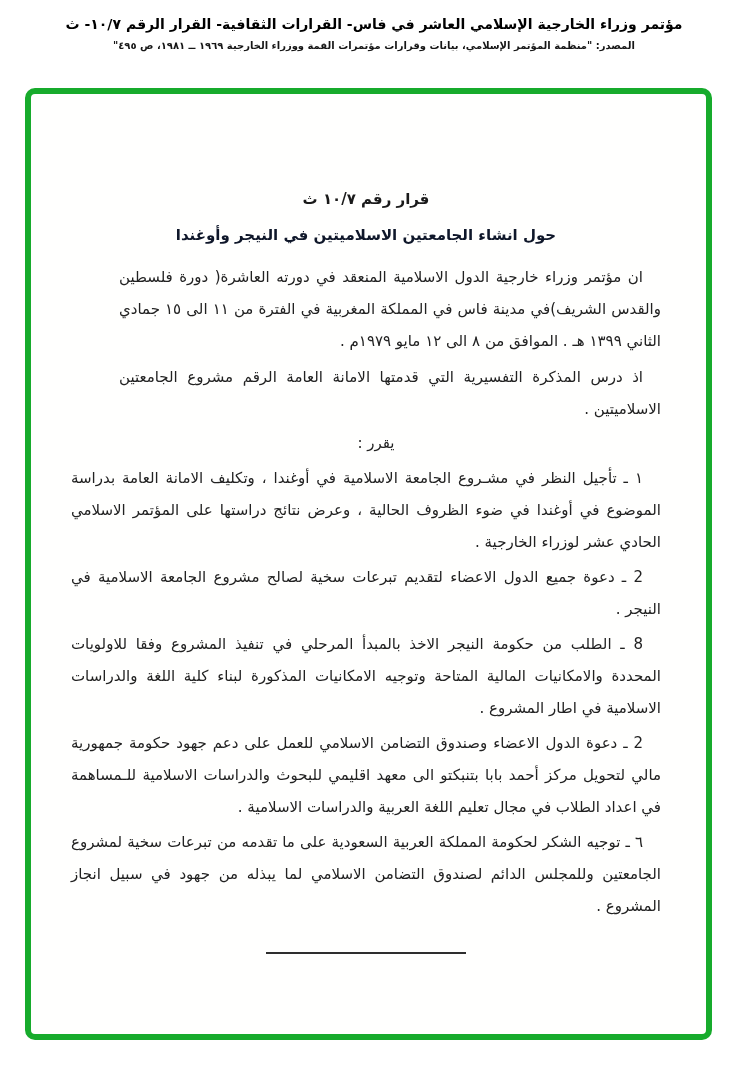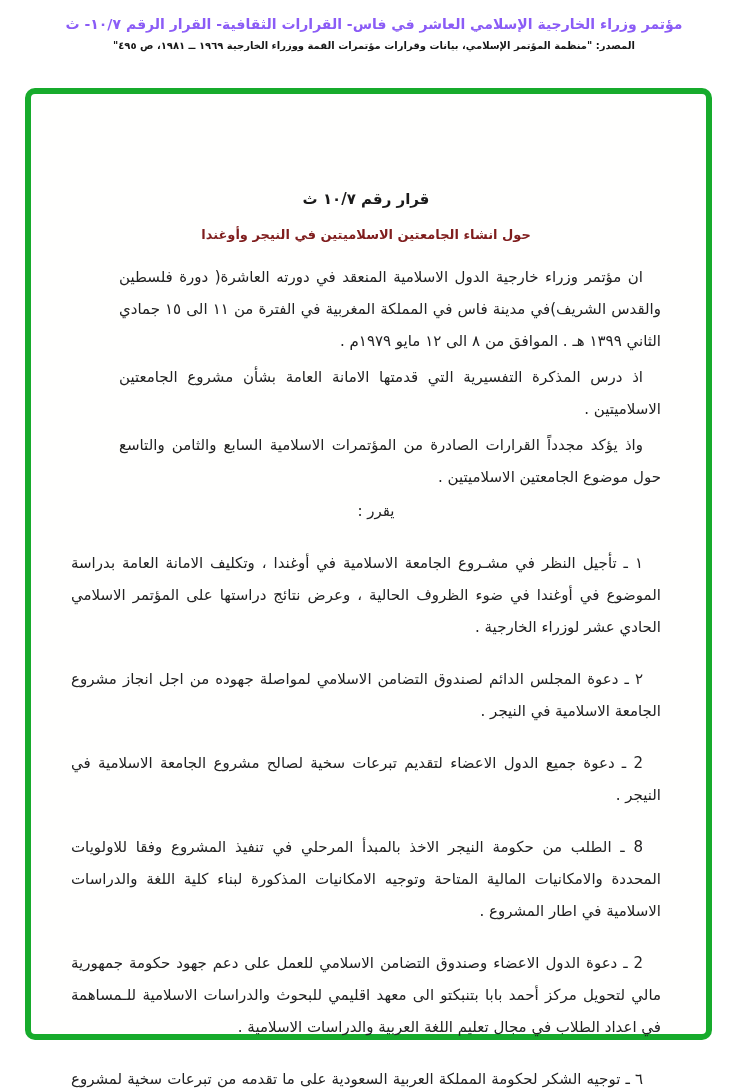--- a/index.html
+++ b/index.html
@@ -8,41 +8,41 @@
     position:relative;
     background:#ffffff;
     font-family:"DejaVu Sans", sans-serif;
     color:#1b1b1b;
     overflow:hidden;
   }
   .hdr {
     position:absolute; top:16px; left:0; width:748px;
     text-align:center; direction:rtl;
   }
-  .hdr-l1 { font-size:14px; font-weight:bold; color:#8b5cf6; }
+  .hdr-l1 { font-size:14px; font-weight:bold; color:#000000; }
   .hdr-l2 { font-size:10px; font-weight:bold; margin-top:8px; color:#161616; }
   .frame {
     position:absolute; left:25px; top:88px;
     width:675px; height:940px;
     border:6px solid #17ab2c;
     border-radius:10px;
     background:#fffffe;
     text-decoration:underline;
   }
   .content {
     position:absolute; top:90px; right:45px; left:40px;
     direction:rtl; text-align:justify;
     font-size:15px; line-height:32px; color:#222;
   }
   .t1 { text-align:center; font-weight:bold; font-size:15px; line-height:30px; color:#1a1a1a; }
-  .t2 { text-align:center; font-weight:bold; font-size:13px; line-height:34px; margin-top:4px; color:#7f1d1d; }
+  .t2 { text-align:center; font-weight:bold; font-size:15px; line-height:34px; margin-top:4px; color:#0f172a; }
   .para   { margin-top:4px; text-indent:18px;margin-left:48px; }
   .first  { margin-top:9px; }
   .decides{ margin-top:2px; text-indent:28px; text-align:center; }
-  .clause { margin-top:20px; text-indent:18px; }
+  .clause { margin-top:3px; text-indent:18px; }
   .divider{
     width:200px; height:0;
     border-top:2px solid #2e2e2e;
     margin:30px auto 0 auto;
   }
 </style>
 </head>
 <body>
 
 <div>
@@ -54,29 +54,27 @@
 
   <div class="frame">
     <div class="content">
 
       <div class="t1">قرار رقم ١٠/٧ ث</div>
 
       <div class="t2">حول انشاء الجامعتين الاسلاميتين في النيجر وأوغندا</div>
 
       <p class="para first">ان مؤتمر وزراء خارجية الدول الاسلامية المنعقد في دورته العاشرة( دورة فلسطين والقدس الشريف)في مدينة فاس في المملكة المغربية في الفترة من ١١ الى ١٥ جمادي الثاني ١٣٩٩ هـ . الموافق من ٨ الى ١٢ مايو ١٩٧٩م .</p>
 
-      <p class="para">اذ درس المذكرة التفسيرية التي قدمتها الامانة العامة بشأن مشروع الجامعتين الاسلاميتين .</p>
+      <p class="para">اذ درس المذكرة التفسيرية التي قدمتها الامانة العامة الرقم مشروع الجامعتين الاسلاميتين .</p>
 
-      <p class="para">واذ يؤكد مجدداً القرارات الصادرة من المؤتمرات الاسلامية السابع والثامن والتاسع حول موضوع الجامعتين الاسلاميتين .</p>
 
       <p class="para decides">يقرر :</p>
 
       <p class="clause">١ ـ تأجيل النظر في مشـروع الجامعة الاسلامية في أوغندا ، وتكليف الامانة العامة بدراسة الموضوع في أوغندا في ضوء الظروف الحالية ، وعرض نتائج دراستها على المؤتمر الاسلامي الحادي عشر لوزراء الخارجية .</p>
 
-      <p class="clause">٢ ـ دعوة المجلس الدائم لصندوق التضامن الاسلامي لمواصلة جهوده من اجل انجاز مشروع الجامعة الاسلامية في النيجر .</p>
 
       <p class="clause">2 ـ دعوة جميع الدول الاعضاء لتقديم تبرعات سخية لصالح مشروع الجامعة الاسلامية في النيجر .</p>
 
       <p class="clause">8 ـ الطلب من حكومة النيجر الاخذ بالمبدأ المرحلي في تنفيذ المشروع وفقا للاولويات المحددة والامكانيات المالية المتاحة وتوجيه الامكانيات المذكورة لبناء كلية اللغة والدراسات الاسلامية في اطار المشروع .</p>
 
       <p class="clause">2 ـ دعوة الدول الاعضاء وصندوق التضامن الاسلامي للعمل على دعم جهود حكومة جمهورية مالي لتحويل مركز أحمد بابا بتنبكتو الى معهد اقليمي للبحوث والدراسات الاسلامية للـمساهمة في اعداد الطلاب في مجال تعليم اللغة العربية والدراسات الاسلامية .</p>
 
       <p class="clause">٦ ـ توجيه الشكر لحكومة المملكة العربية السعودية على ما تقدمه من تبرعات سخية لمشروع الجامعتين وللمجلس الدائم لصندوق التضامن الاسلامي لما يبذله من جهود في سبيل انجاز المشروع .</p>
 
       <div class="divider"></div>

